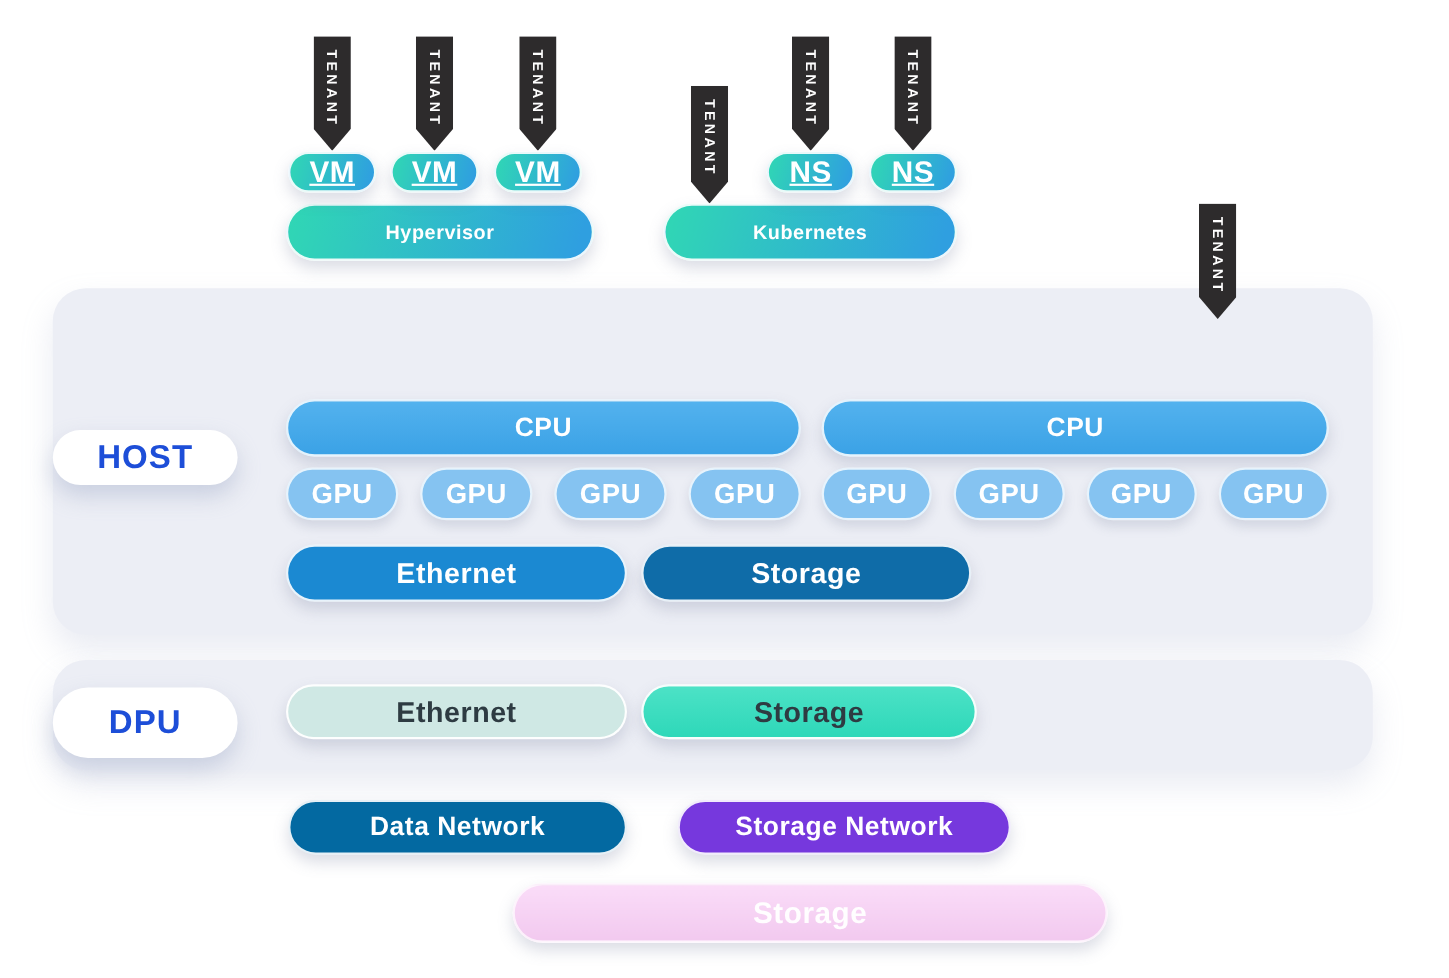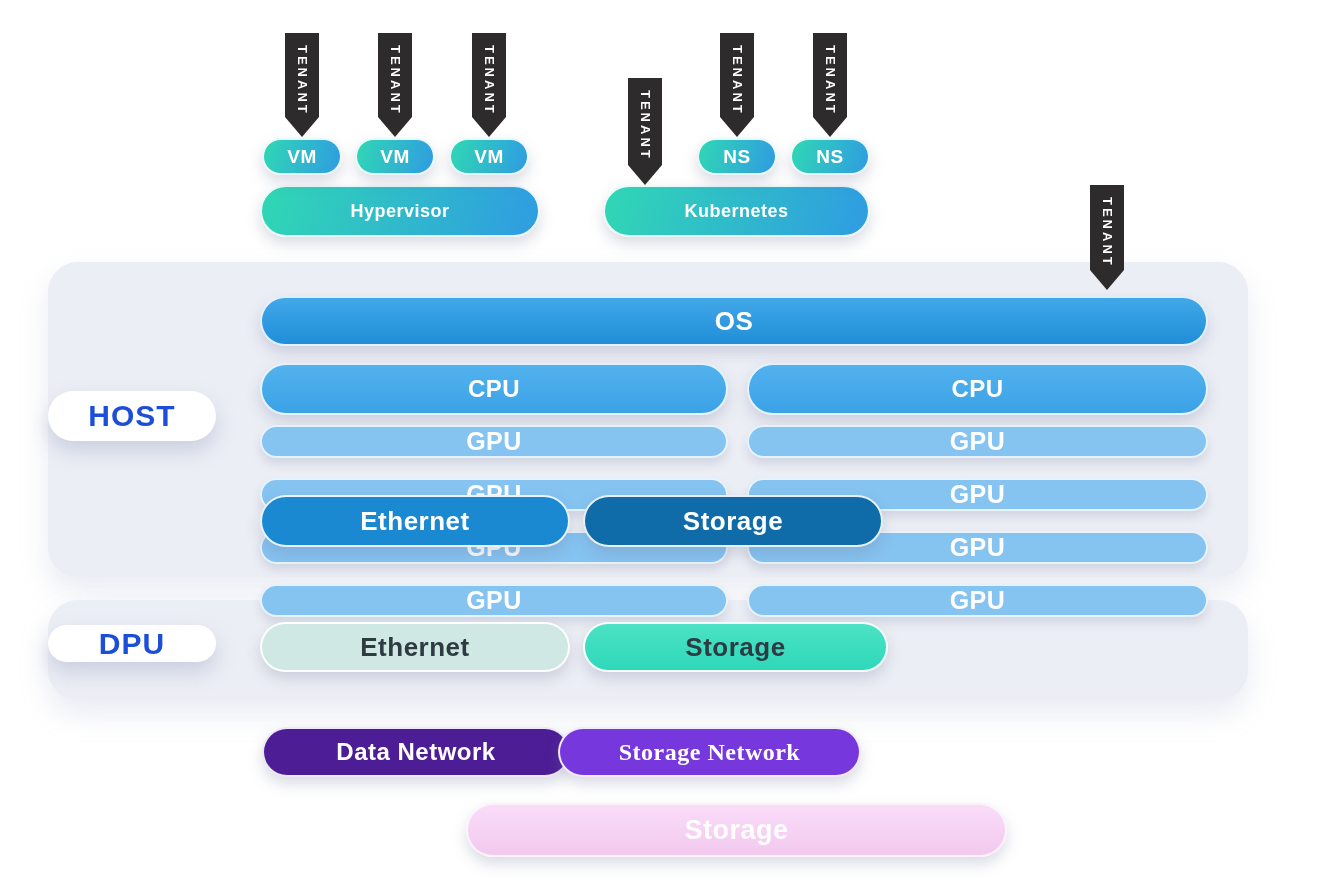--- a/index.html
+++ b/index.html
@@ -26,69 +26,69 @@
     letter-spacing:3px;padding-top:12px;
   }
   #arrow-vm-1{left:285px;top:33px;height:104px;}
   #arrow-vm-2{left:378px;top:33px;height:104px;}
   #arrow-vm-3{left:472px;top:33px;height:104px;}
   #arrow-k8s {left:628px;top:78px;height:107px;}
   #arrow-ns-1{left:720px;top:33px;height:104px;}
   #arrow-ns-2{left:813px;top:33px;height:104px;}
   #arrow-os  {left:1090px;top:185px;height:105px;}
   
-  .vm-pill{height:37px;width:80px;font-size:19px;z-index:5;}
+  .vm-pill{height:37px;width:80px;font-size:27px;z-index:5;text-decoration:underline;}
   #vm-1{left:262px;top:138px;} #vm-2{left:355px;top:138px;} #vm-3{left:449px;top:138px;}
   #ns-1{left:697px;top:138px;} #ns-2{left:790px;top:138px;}
   
   .platform-pill{height:52px;font-size:18px;z-index:4;}
   #hypervisor{left:260px;top:185px;width:280px;}
   #kubernetes{left:603px;top:185px;width:267px;text-align:right;}
   
   .section{
     position:absolute;left:48px;width:1200px;background:#eceef5;border-radius:30px;
     box-shadow:0 14px 28px rgba(160,170,200,.22);z-index:1;
   }
   #host-section{top:262px;height:315px;}
   #dpu-section{top:600px;height:100px;}
   .side-label{
     position:absolute;background:#ffffff;border-radius:999px;z-index:2;
     display:flex;align-items:center;justify-content:center;
     font-weight:700;font-size:30px;color:#1d4ed8;letter-spacing:1px;
     box-shadow:0 10px 20px rgba(160,170,200,.45);
   }
   #host-label{left:48px;top:391px;width:168px;height:50px;}
-  #dpu-label{left:48px;top:625px;width:168px;height:37px;}
+  #dpu-label{left:48px;top:625px;width:168px;height:64px;}
   
   #os-bar{left:260px;top:296px;width:948px;height:50px;font-size:26px;z-index:3;
     background:linear-gradient(180deg,#42a8e8 0%,#1f8ed8 100%);border:2px solid rgba(255,255,255,.85);}
   .cpu-pill{top:363px;height:52px;font-size:24px;z-index:3;border-radius:28px;
     background:linear-gradient(180deg,#53b2ee 0%,#3ba2e6 100%);border:2px solid rgba(255,255,255,.85);}
   #cpu-1{left:260px;width:468px;}
   #cpu-2{left:747px;width:461px;}
-  .gpu-group{position:absolute;top:425px;height:48px;display:flex;gap:20px;z-index:3;flex-direction:column;}
+  .gpu-group{position:absolute;top:425px;height:48px;display:flex;gap:20px;z-index:3;}
   #gpu-group-1{left:260px;width:468px;}
   #gpu-group-2{left:747px;width:461px;}
   .gpu-pill{
     flex:1;display:flex;align-items:center;justify-content:center;border-radius:24px;
     background:#85c3f1;border:2px solid rgba(255,255,255,.8);color:#ffffff;
     font-weight:700;font-size:25px;letter-spacing:.5px;box-shadow:0 6px 10px rgba(110,120,150,.2);
   }
   .fabric-pill{top:495px;height:52px;font-size:26px;z-index:3;border:2px solid rgba(255,255,255,.9);}
   #host-ethernet{left:260px;width:310px;background:#1b89d2;}
   #host-storage{left:583px;width:300px;background:#0f6ca8;}
   #host-infiniband{left:903px;width:305px;background:#15344e;}
   
   .dpu-pill{top:622px;height:50px;font-size:26px;z-index:3;border:2px solid rgba(255,255,255,.95);color:#2e3b42;}
   #dpu-ethernet{left:260px;width:310px;background:#cfe8e4;}
   #dpu-storage{left:583px;width:305px;background:linear-gradient(180deg,#4ce2c6 0%,#2ed8b9 100%);}
   
   .network-pill{top:727px;height:50px;font-size:24px;z-index:3;border:2px solid rgba(255,255,255,.9);}
-  #net-data{left:262px;width:308px;background:#4c1d95;text-align:center;}
-  #net-storage{left:558px;width:303px;background:#7638dd;font-family:Liberation Serif, serif;}
+  #net-data{left:262px;width:308px;background:#0369a1;text-align:center;}
+  #net-storage{left:616px;width:303px;background:#7638dd;}
   #net-compute{left:902px;width:306px;background:#46169b;}
   
   #ext-storage{
     left:466px;top:803px;width:541px;height:54px;font-size:27px;z-index:3;
     background:linear-gradient(180deg,#fadcf8 0%,#f2c9ef 100%);
     color:rgba(255,255,255,.96);border:2px solid rgba(255,255,255,.7);
   }
 </style>
 </head>
 <body>
@@ -122,21 +122,20 @@
   <div class="pill teal vm-pill" id="vm-3">VM</div>
   <div class="pill teal platform-pill" id="hypervisor">Hypervisor</div>
 
   <div class="pill teal vm-pill" id="ns-1">NS</div>
   <div class="pill teal vm-pill" id="ns-2">NS</div>
   <div class="pill teal platform-pill" id="kubernetes">Kubernetes</div>
 
   <div class="section" id="host-section"></div>
   <div class="side-label" id="host-label">HOST</div>
 
-  <div class="pill" id="os-bar">OS</div>
 
   <div class="pill cpu-pill" id="cpu-1">CPU</div>
   <div class="pill cpu-pill" id="cpu-2">CPU</div>
 
   <div class="gpu-group" id="gpu-group-1">
     <div class="gpu-pill">GPU</div>
     <div class="gpu-pill">GPU</div>
     <div class="gpu-pill">GPU</div>
     <div class="gpu-pill">GPU</div>
   </div>

